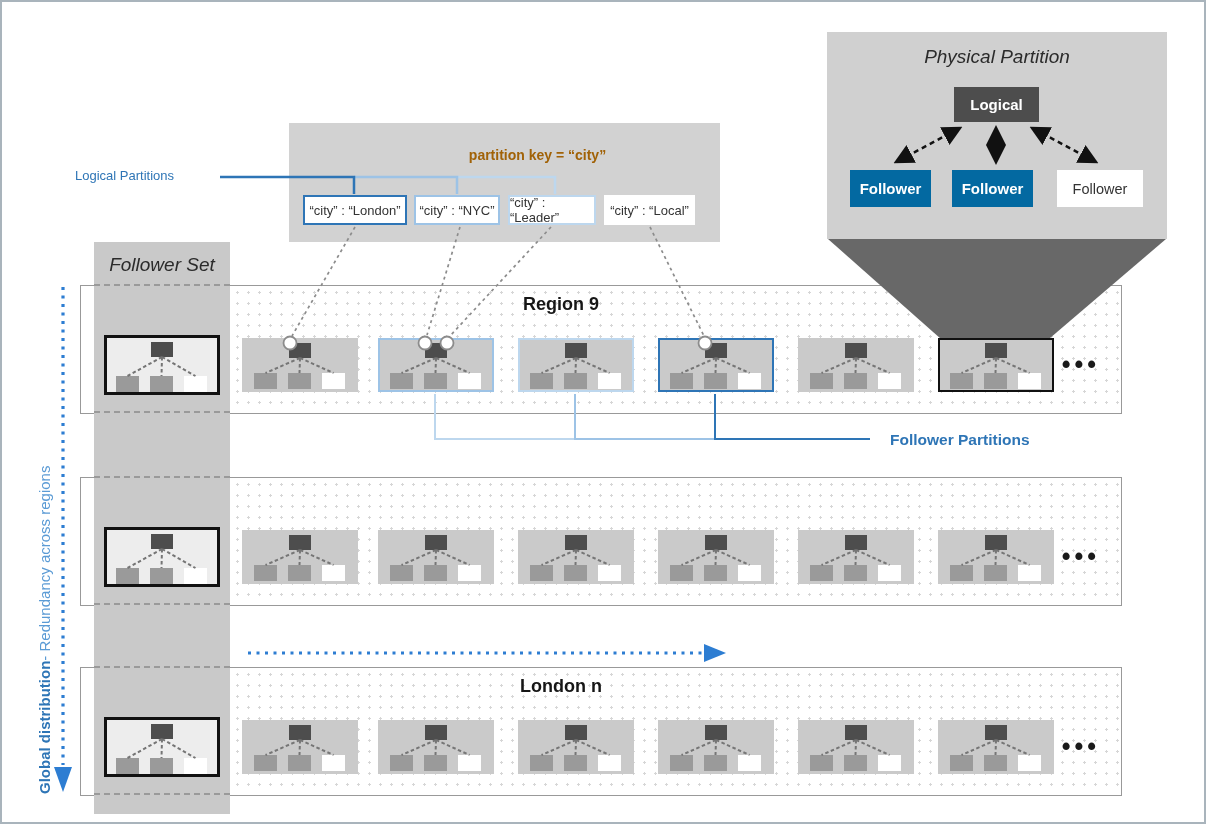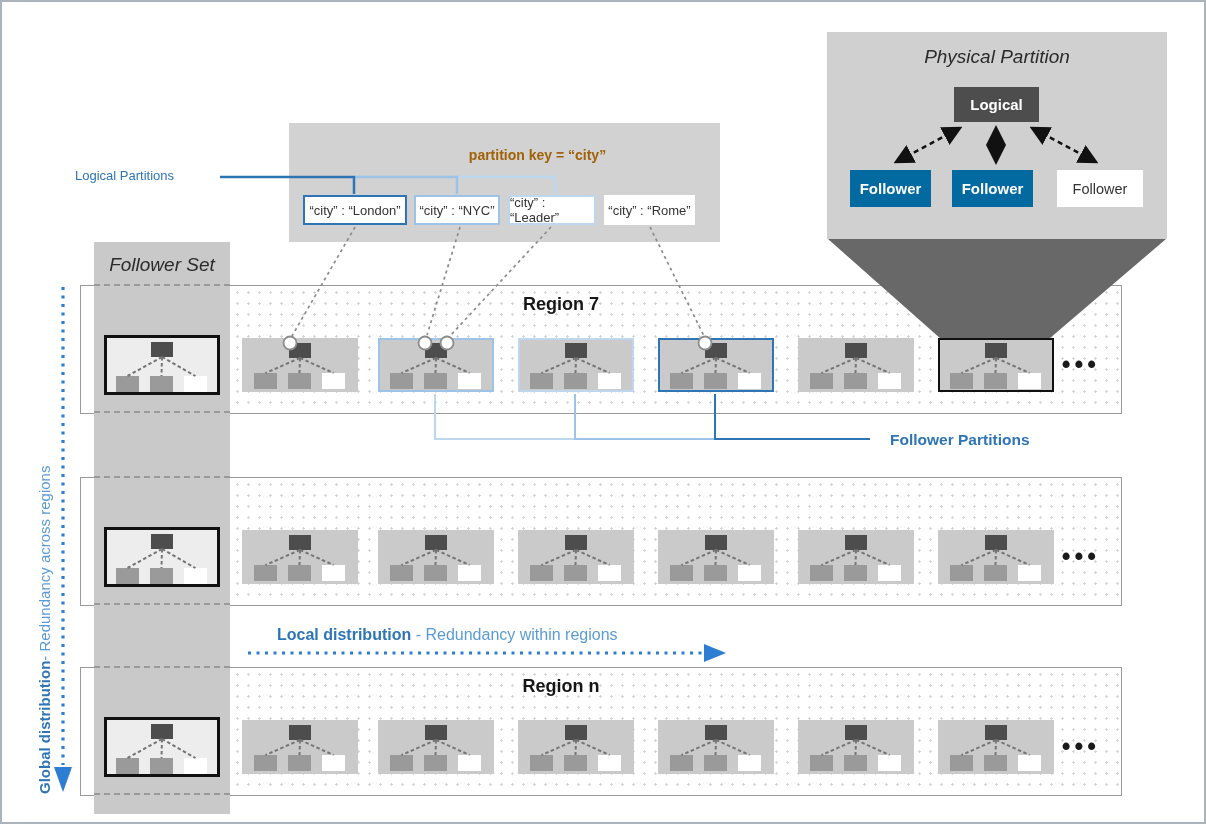--- a/index.html
+++ b/index.html
@@ -75,23 +75,20 @@
 
   <div class="abs pp-panel z5"></div>
   <div class="abs pp-title z5">Physical Partition</div>
   <div class="node leader z5">Logical</div>
   <div class="node follower z5" style="left:848px;top:168px;width:81px;height:37px;">Follower</div>
   <div class="node follower z5" style="left:950px;top:168px;width:81px;height:37px;">Follower</div>
   <div class="node forwarder z5">Follower</div>
   <div class="abs funnel z4"></div>
 
   <div class="blue-label z5" style="left:888px;top:429px;">Follower Partitions</div>
-  <div class="blue-label z5" style="left:275px;top:624px;font-size:16px;">
-    <span>Local distribution</span><span class="light-blue"> - Redundancy within regions</span>
-  </div>
 
   <svg class="overlay z6" width="1202" height="820" viewBox="0 0 1202 820">
     <defs>
       <marker id="ab" markerWidth="8" markerHeight="8" refX="6" refY="4" orient="auto-start-reverse">
         <path d="M0,0 L8,4 L0,8 z" fill="#111"></path>
       </marker>
     </defs>
 
     <g fill="none" stroke-width="2.5">
       <path d="M455,175 H553 V192" stroke="#bdd7ee"></path>
@@ -130,21 +127,21 @@
     </g>
 
     <g>
       <line x1="61" y1="285" x2="61" y2="763" stroke="#2d7dd2" stroke-width="3.2" stroke-dasharray="3,5.5"></line>
       <polygon points="52,765 70,765 61,790" fill="#2d7dd2"></polygon>
     </g>
   </svg>
 <div class="band z2" style="top: 283px;">
       <div class="dots"></div>
     </div>
-    <div class="band-title z3" style="top: 292px;">Region 7</div>
+    <div class="band-title z3" style="top: 292px;">Region 9</div>
     <div class="mini z5 setp" style="left: 102px; top: 333px; width: 116px; height: 60px;">
       <div class="ld" style="left: 47px; top: 7px; width: 22px; height: 15px;"></div>
       <div class="ch" style="left: 12px; top: 41px; width: 23px; height: 16px;"></div>
       <div class="ch" style="left: 46px; top: 41px; width: 23px; height: 16px;"></div>
       <div class="ch white" style="left: 80px; top: 41px; width: 23px; height: 16px;"></div>
       <svg width="116" height="60">
         <line x1="58" y1="22" x2="23.5" y2="41" stroke="#757575" stroke-width="2" stroke-dasharray="3.5,2.5"></line>
         <line x1="58" y1="22" x2="57.5" y2="41" stroke="#757575" stroke-width="2" stroke-dasharray="3.5,2.5"></line>
         <line x1="58" y1="22" x2="91.5" y2="41" stroke="#757575" stroke-width="2" stroke-dasharray="3.5,2.5"></line>
       </svg>
@@ -297,21 +294,21 @@
         <line x1="58" y1="20" x2="57.5" y2="35" stroke="#757575" stroke-width="2" stroke-dasharray="3.5,2.5"></line>
         <line x1="58" y1="20" x2="91.5" y2="35" stroke="#757575" stroke-width="2" stroke-dasharray="3.5,2.5"></line>
       </svg>
     </div>
     <div class="ellipsis z5" style="top: 541px;">•••</div>
     <div class="dashseg z3" style="top: 474px;"></div>
     <div class="dashseg z3" style="top: 601px;"></div>
     <div class="band z2" style="top: 665px;">
       <div class="dots"></div>
     </div>
-    <div class="band-title z3" style="top: 674px;">Region n</div>
+    <div class="band-title z3" style="top: 674px;">London n</div>
     <div class="mini z5 setp" style="left: 102px; top: 715px; width: 116px; height: 60px;">
       <div class="ld" style="left: 47px; top: 7px; width: 22px; height: 15px;"></div>
       <div class="ch" style="left: 12px; top: 41px; width: 23px; height: 16px;"></div>
       <div class="ch" style="left: 46px; top: 41px; width: 23px; height: 16px;"></div>
       <div class="ch white" style="left: 80px; top: 41px; width: 23px; height: 16px;"></div>
       <svg width="116" height="60">
         <line x1="58" y1="22" x2="23.5" y2="41" stroke="#757575" stroke-width="2" stroke-dasharray="3.5,2.5"></line>
         <line x1="58" y1="22" x2="57.5" y2="41" stroke="#757575" stroke-width="2" stroke-dasharray="3.5,2.5"></line>
         <line x1="58" y1="22" x2="91.5" y2="41" stroke="#757575" stroke-width="2" stroke-dasharray="3.5,2.5"></line>
       </svg>
@@ -381,14 +378,14 @@
         <line x1="58" y1="20" x2="57.5" y2="35" stroke="#757575" stroke-width="2" stroke-dasharray="3.5,2.5"></line>
         <line x1="58" y1="20" x2="91.5" y2="35" stroke="#757575" stroke-width="2" stroke-dasharray="3.5,2.5"></line>
       </svg>
     </div>
     <div class="ellipsis z5" style="top: 731px;">•••</div>
     <div class="dashseg z3" style="top: 664px;"></div>
     <div class="dashseg z3" style="top: 791px;"></div>
     <div class="lp-box z5" style="left: 301px; width: 104px; border: 2.5px solid rgb(46, 117, 182);">“city” : “London”</div>
     <div class="lp-box z5" style="left: 412px; width: 86px; border: 2px solid rgb(157, 195, 230);">“city” : “NYC”</div>
     <div class="lp-box z5" style="left: 506px; width: 88px; border: 2px solid rgb(189, 215, 238);">“city” : “Leader”</div>
-    <div class="lp-box z5" style="left: 602px; width: 91px;">“city” : “Rome”</div>
+    <div class="lp-box z5" style="left: 602px; width: 91px;">“city” : “Local”</div>
   </div>
 
 </body></html>

